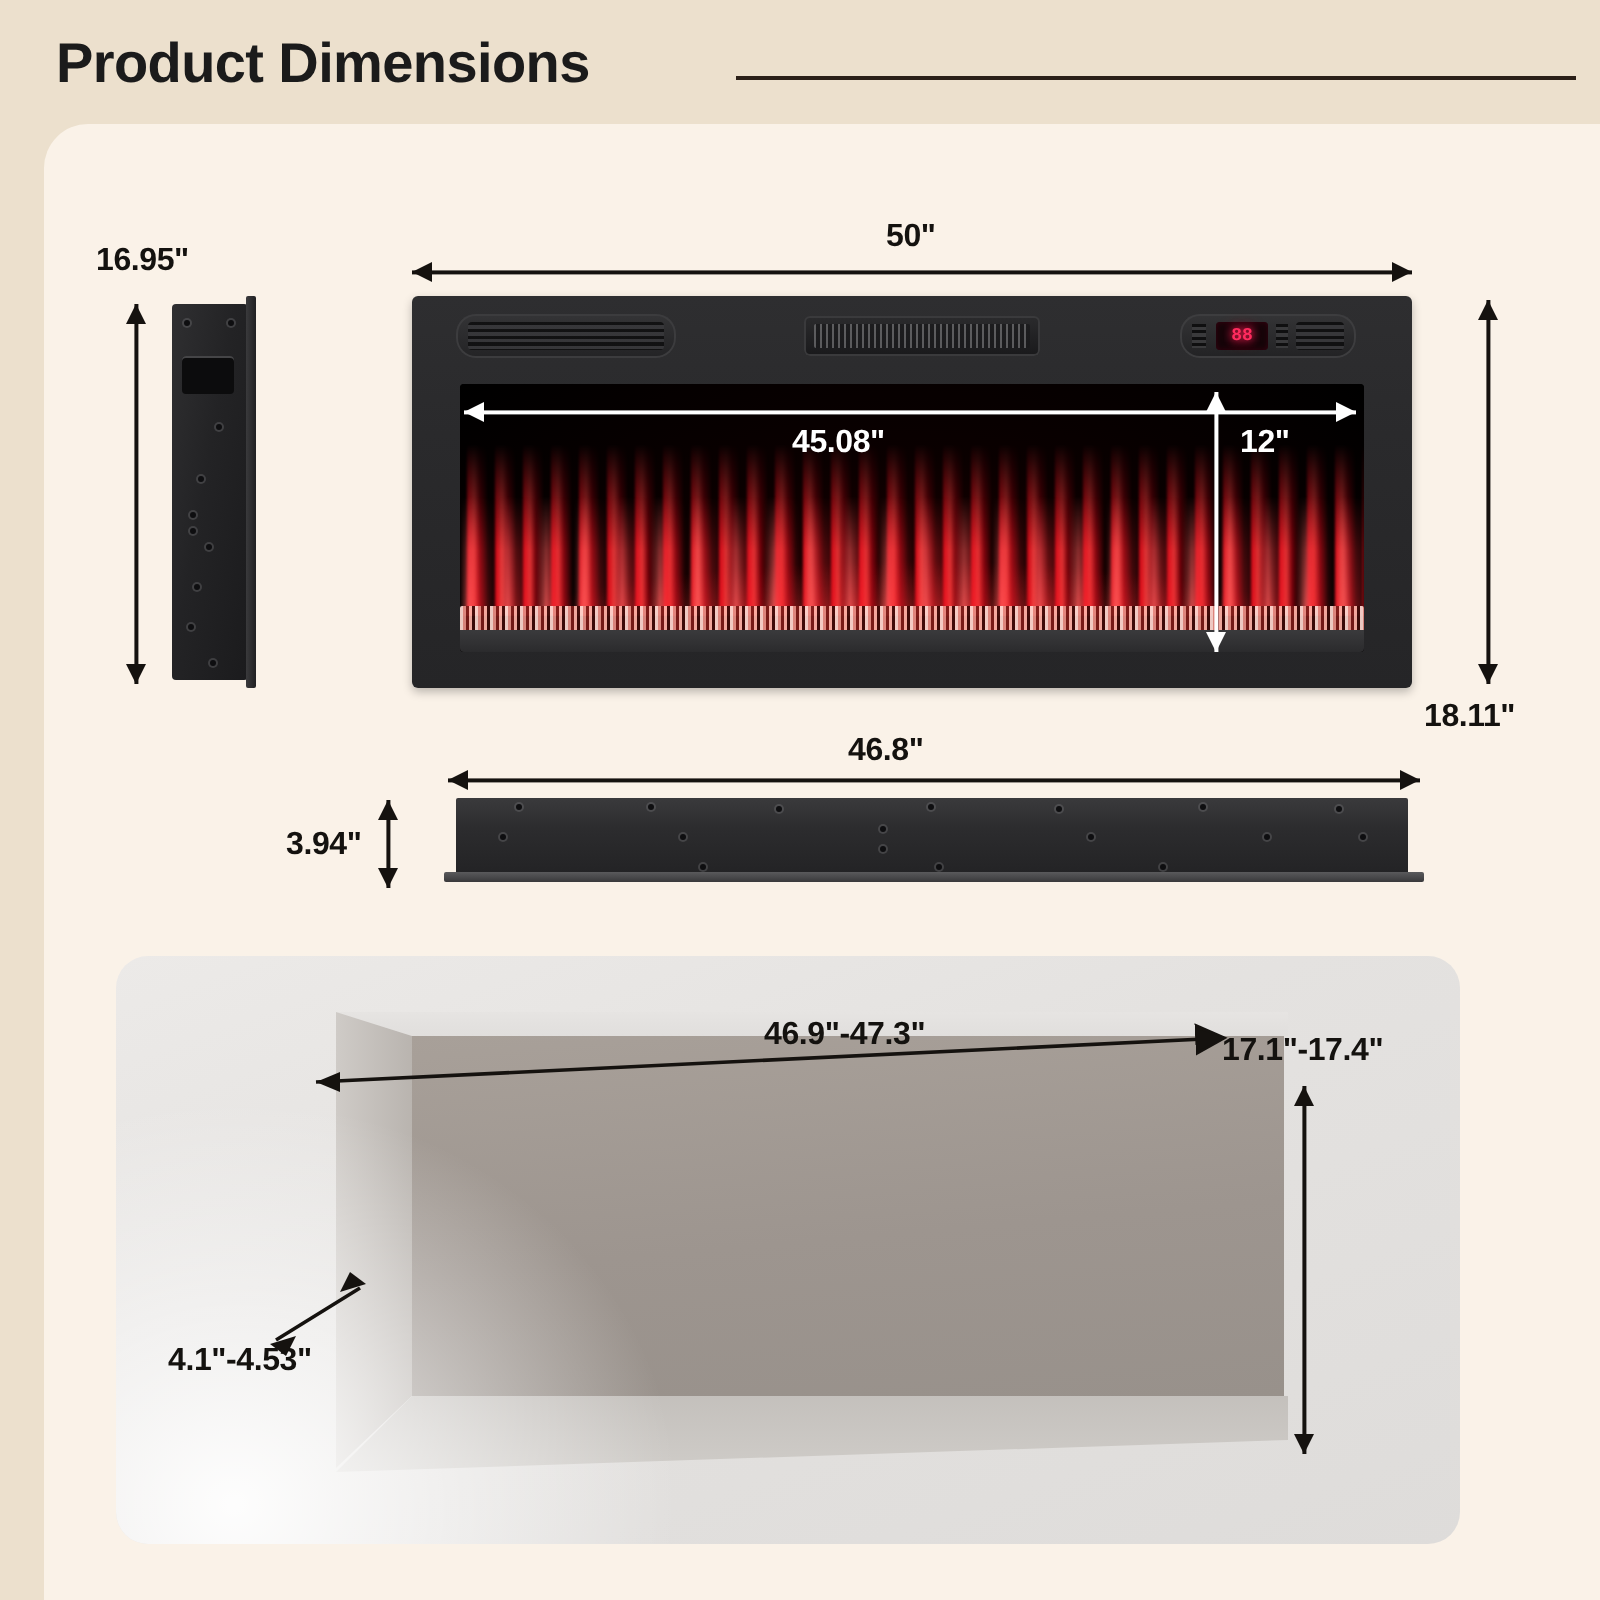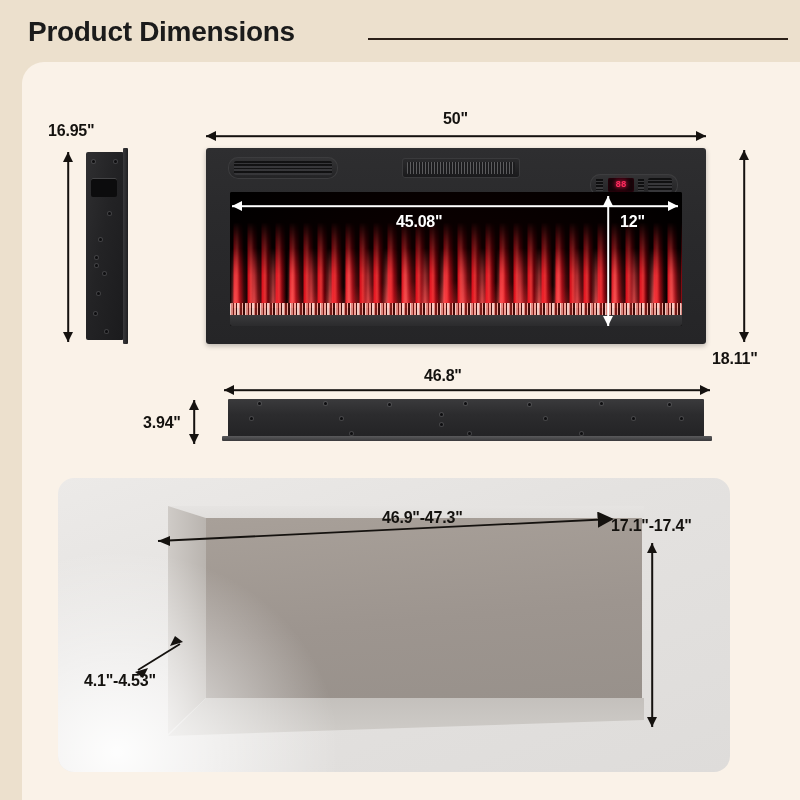--- a/index.html
+++ b/index.html
@@ -99,21 +99,20 @@
     background:linear-gradient(180deg,#2b2b2d,#19191b);
     box-shadow:inset 0 0 0 1px #3a3a3c;
   }
   .heater .mesh{position:absolute;left:5px;right:5px;top:4px;bottom:4px;
     background:repeating-linear-gradient(90deg,#6a6a6c 0 1px,#1a1a1c 1px 3px);
     opacity:.8;border-radius:1px;}
   .ctrl{
     position:absolute;left:384px;top:9px;width:88px;height:22px;border-radius:10px;
     background:linear-gradient(180deg,#343436,#222224);
     box-shadow:inset 0 0 0 1px #3d3d3f;
-    margin-top:17px;
   }
   .ctrl .dots{position:absolute;left:6px;top:5px;width:7px;bottom:5px;
     background:repeating-linear-gradient(180deg,#0f0f10 0 1.5px,#3a3a3c 1.5px 3.2px);}
   .led{
     position:absolute;left:18px;top:4px;width:26px;height:14px;border-radius:2px;
     background:#120509;box-shadow:inset 0 0 3px #3a0010;
     display:flex;align-items:center;justify-content:center;
   }
   .led span{font-family:"Liberation Mono", monospace;font-size:9px;font-weight:bold;
     color:#ff2b5e;text-shadow:0 0 4px #ff2b5e,0 0 7px #c40030;letter-spacing:0px;}

